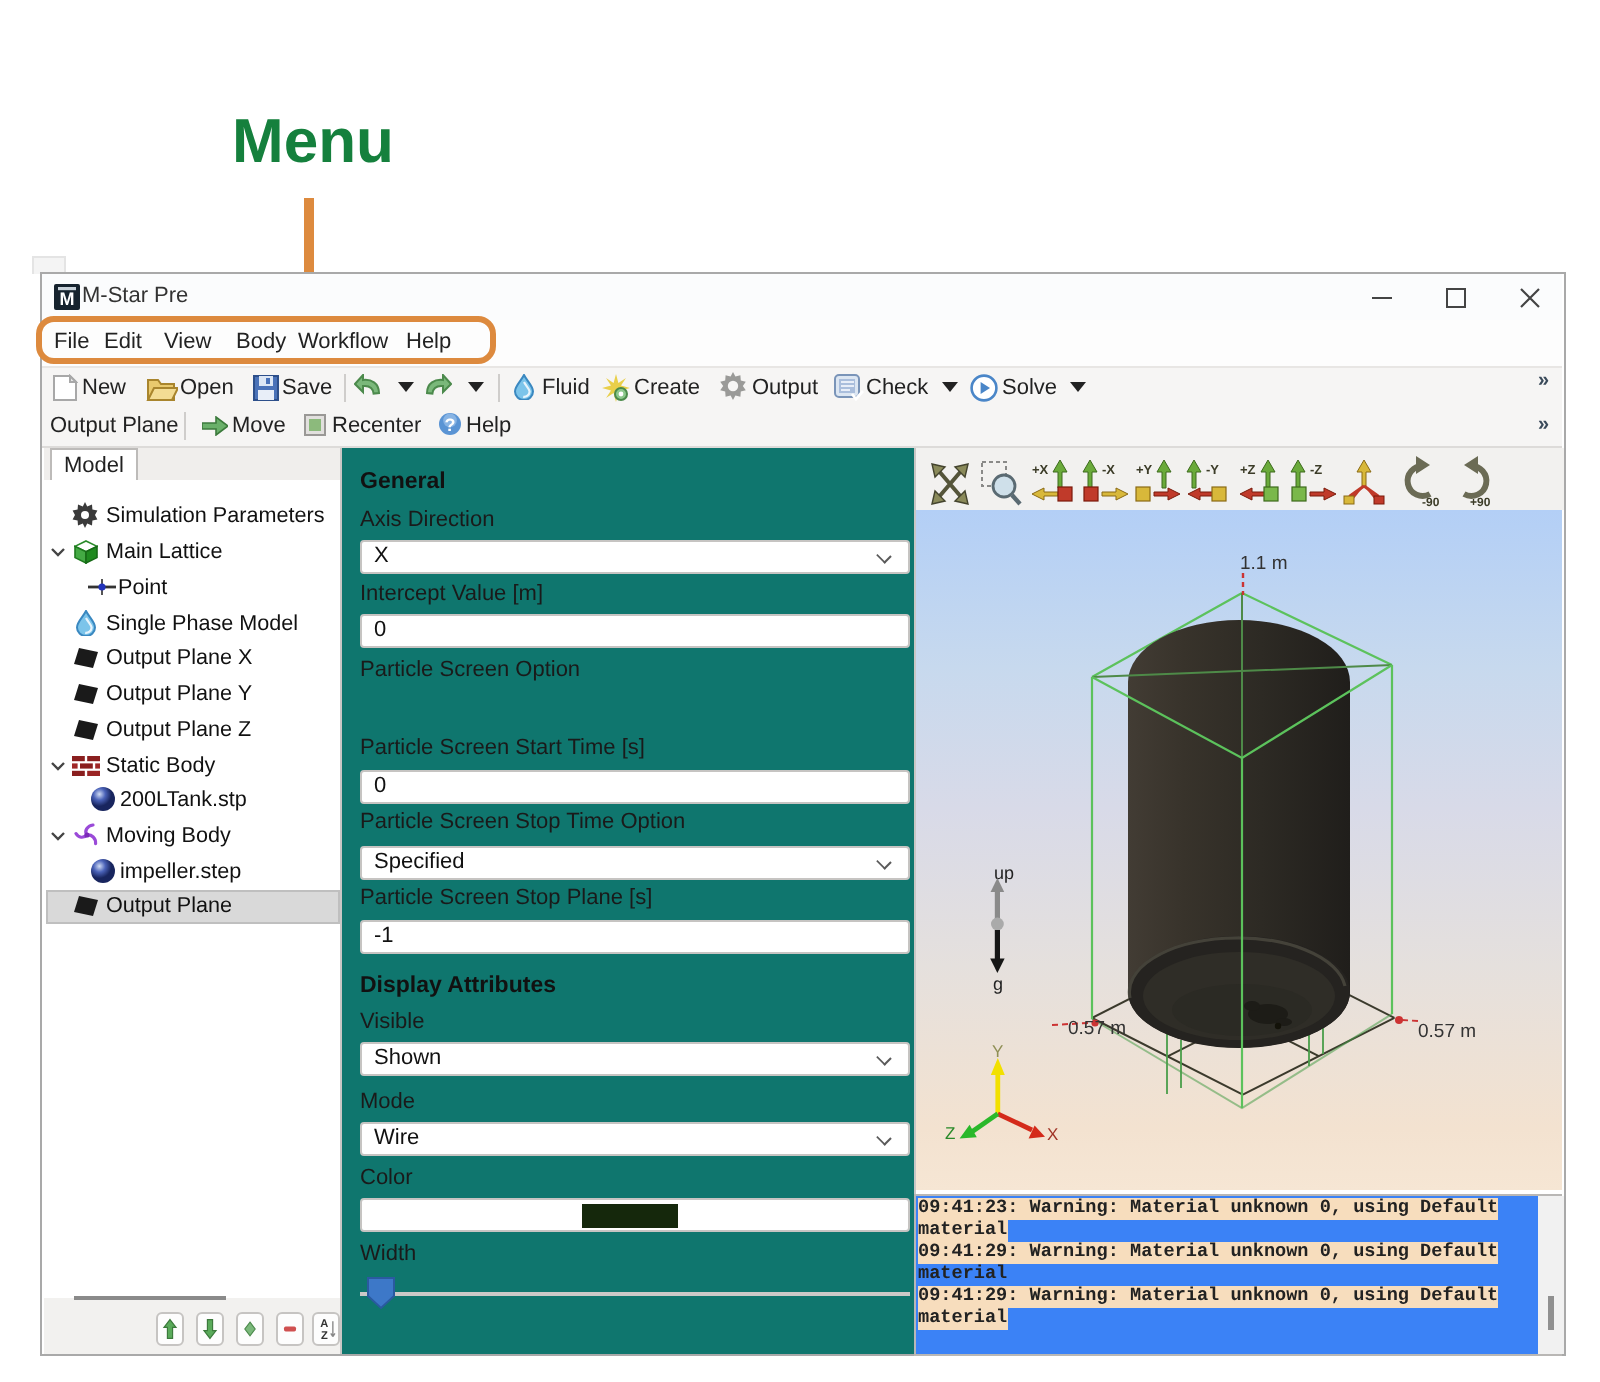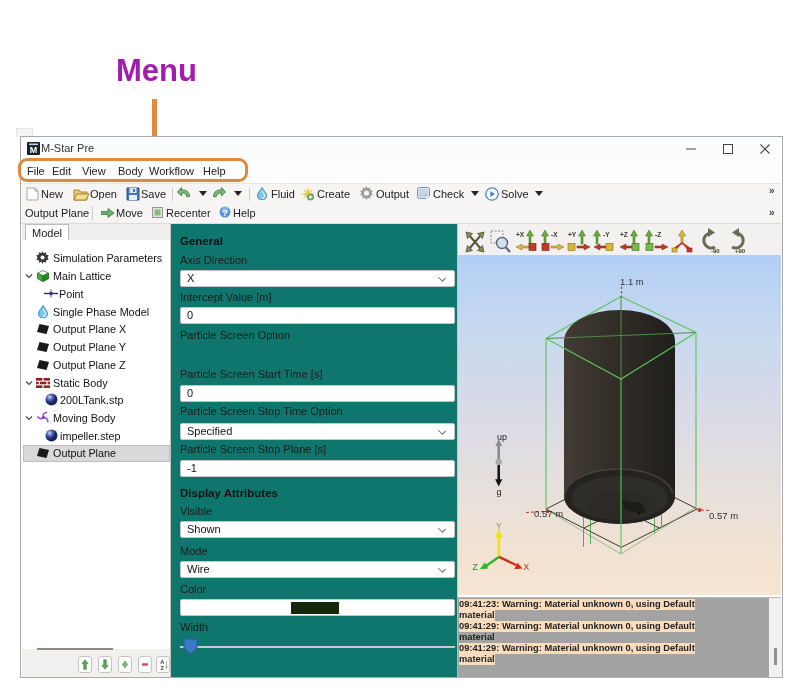--- a/index.html
+++ b/index.html
@@ -1,17 +1,17 @@
 <!DOCTYPE html>
 <html><head><meta charset="utf-8">
 <style>
 * { margin:0; padding:0; box-sizing:border-box; }
 html,body { width:800px; height:691px; background:#ffffff; font-family:"Liberation Sans",sans-serif; position:relative; overflow:hidden; }
 .a { position:absolute; }
-#menuLabel { left:116px; top:53px; font-size:31px; font-weight:600; color:#a21caf; letter-spacing:0px; }
+#menuLabel { left:116px; top:53px; font-size:31px; font-weight:600; color:#15803d; letter-spacing:0px; }
 #callLine { left:152px; top:99px; width:5px; height:62px; background:#dd8a3e; }
 #ghost { left:16px; top:128px; width:17px; height:9px; background:#f4f4f4; border:1px solid #e4e4e4; border-bottom:none; }
 #menuRect { left:18px; top:158px; width:230px; height:24px; border:3px solid #dd8a3e; border-radius:9px; z-index:50; }
 #win { left:20px; top:136px; width:763px; height:542px; border:1px solid #a9a9a9; background:#fff; }
 
 #titlebar { left:0; top:0; width:760px; height:23px; background:#fbfcfd; }
 #appicon { left:6px; top:5px; width:13px; height:13px; }
 #apptitle { left:20px; top:5px; font-size:11px; color:#333; }
 .wbtn { top:0px; width:36px; height:23px; }
 
@@ -34,21 +34,21 @@
 .tbtn { top:432px; width:14px; height:17px; background:#fdfdfd; border:1px solid #c6c4c2; border-radius:3px; }
 
 #props { left:150px; top:87px; width:287px; height:453px; background:#0f766e; border-right:1px solid #c9c7c5; }
 .plabel { left:9px; font-size:11px; color:#1a1a1a; }
 .phead { left:9px; font-size:11.5px; font-weight:bold; color:#111; }
 .pfield { left:9px; width:275px; height:17px; background:#fff; border:1px solid #c6c4c2; border-radius:2px; font-size:11px; color:#111; padding:1px 0 0 6px; }
 .pcaret { position:absolute; right:9px; top:4px; width:6px; height:6px; border-right:1.3px solid #5a5a5a; border-bottom:1.3px solid #5a5a5a; transform:rotate(45deg) scaleY(0.82); }
 
 #vtoolbar { left:437px; top:87px; width:324px; height:31px; background:#f2f1ef; }
 #vp { left:437px; top:118px; width:323px; height:340px; }
-#logbox { left:436px; top:460px; width:324px; height:81px; background:#a3a3a3; border:1px solid #b9b7b5; font-family:Liberation Sans, sans-serif; font-size:9.3px; font-weight:bold; color:#222; line-height:10.8px; }
+#logbox { left:436px; top:460px; width:324px; height:81px; background:#3b82f6; border:1px solid #b9b7b5; font-family:Liberation Mono, monospace; font-size:9.3px; font-weight:bold; color:#222; line-height:10.8px; }
 .logline { position:absolute; left:1px; white-space:pre; }
 .loghl { background:#f7ddbd; }
 #logscroll { left:748px; top:461px; width:13px; height:79px; background:#f1f1f1; }
 #logthumb { left:753px; top:511px; width:3px; height:17px; background:#909090; }
 .ovf { left:748px; font-size:10px; font-weight:bold; color:#3a4a5a; letter-spacing:-1px; }
 </style></head>
 <body>
 <div class="a" id="menuLabel">Menu</div>
 <div class="a" id="callLine"></div>
 <div class="a" id="ghost"></div>

